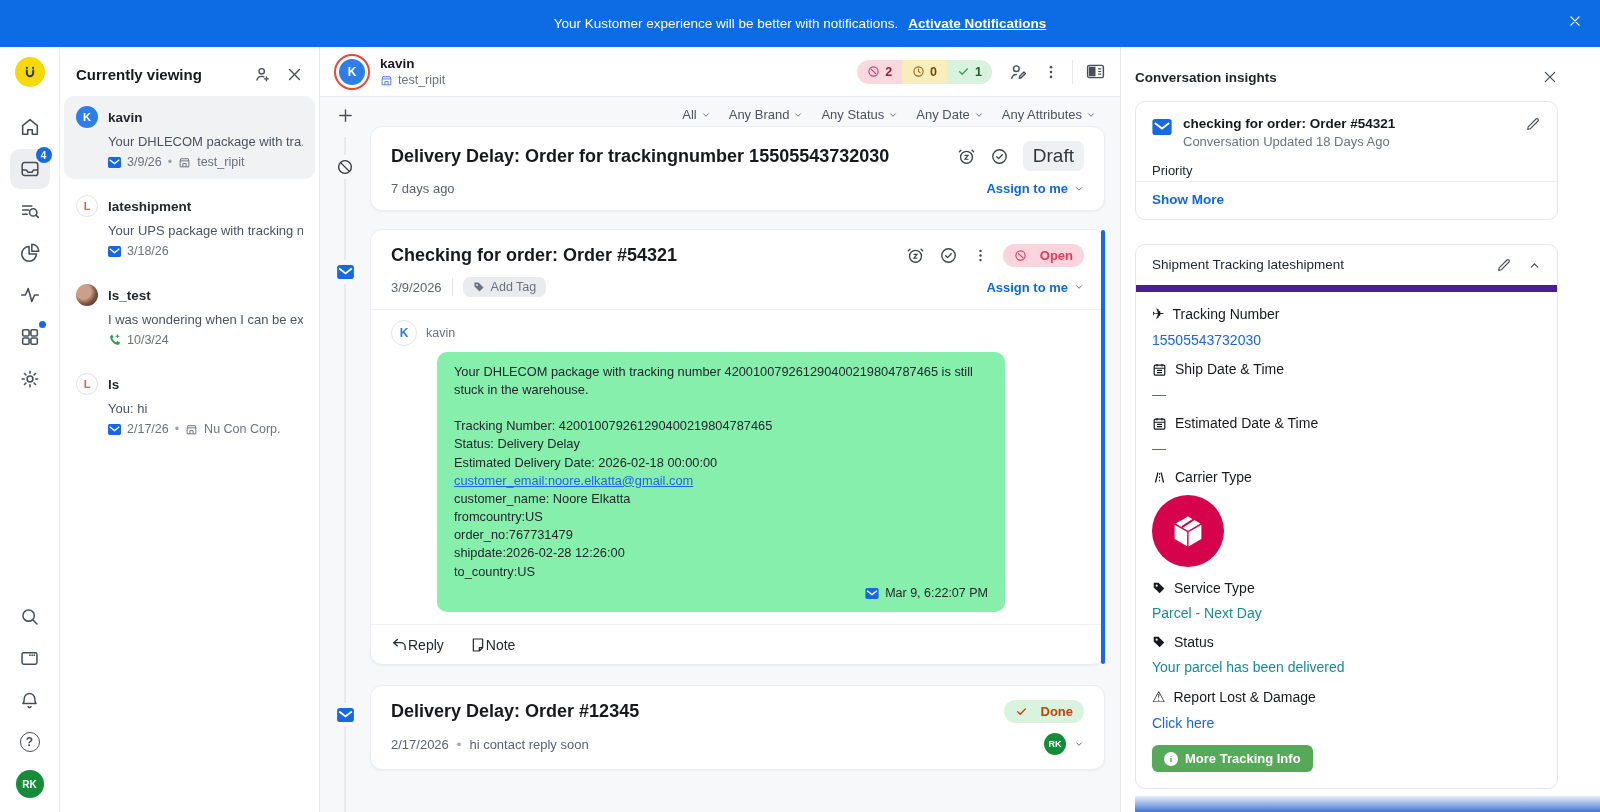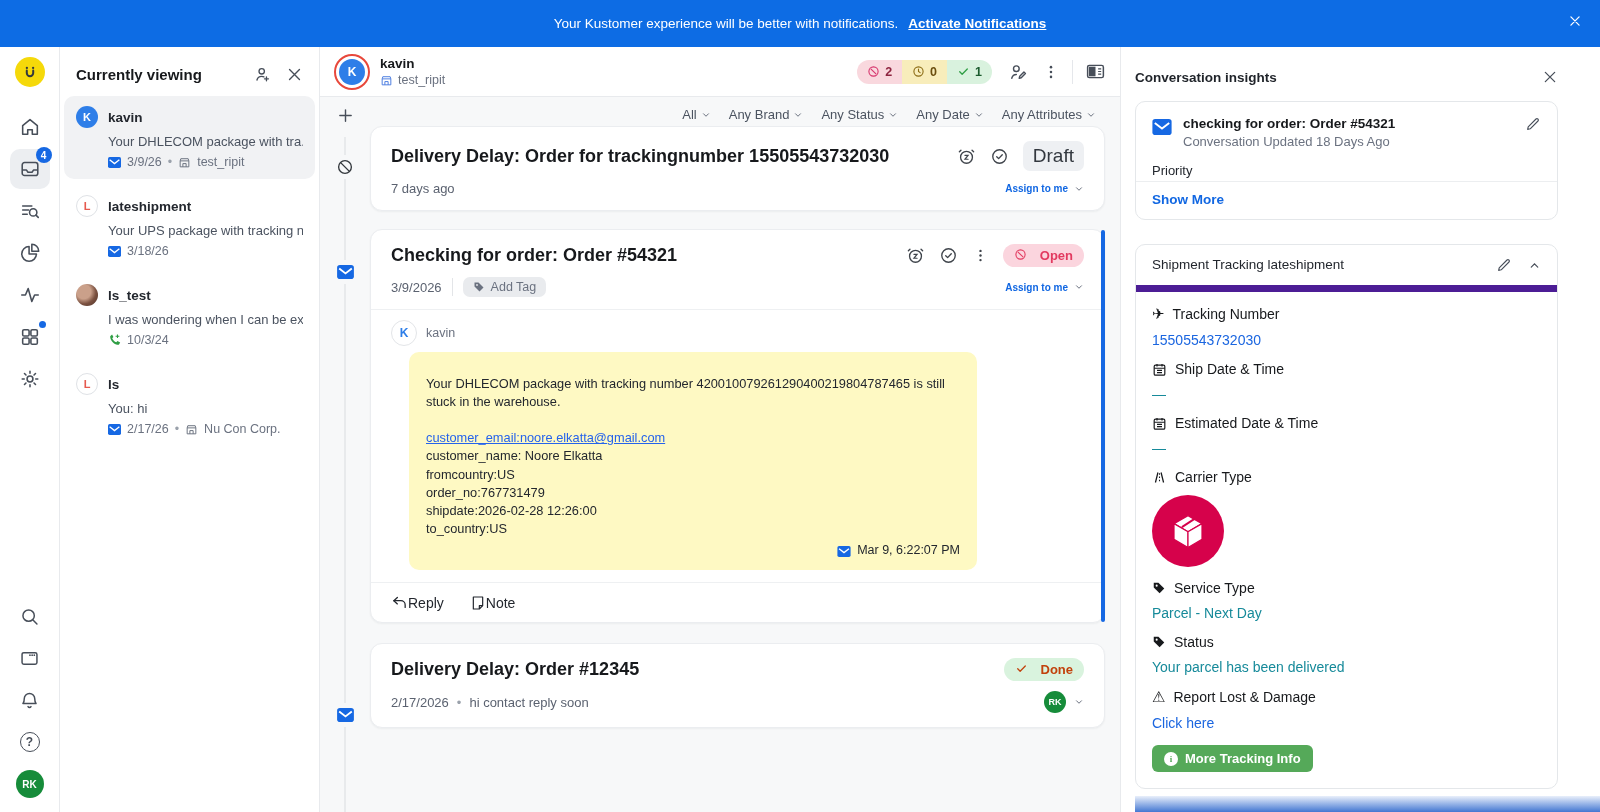--- a/index.html
+++ b/index.html
@@ -67,37 +67,37 @@
   .timeline { position:absolute; left:0; top:0; bottom:0; width:50px; }
   .tline { position:absolute; left:24px; top:40px; bottom:0; width:2px; background:#e8eaec; }
   .tic { position:absolute; left:13px; width:24px; height:24px; display:flex; align-items:center; justify-content:center; background:transparent; }
   .cards { margin:0 15px 0 50px; }
   .card { background:#fff; border:1px solid #ebedf0; border-radius:12px; box-shadow:0 1px 2px rgba(20,30,40,.05); }
   .chead { display:flex; align-items:center; padding:14px 20px 0; }
   .ctitle { font-size:18px; font-weight:700; color:#17191c; flex:1; }
   .cicons { display:flex; align-items:center; gap:14px; color:#3f444b; }
   .crow2 { display:flex; align-items:center; padding:10px 20px 14px; font-size:13px; color:#5b6270; }
   .crow2 .grow { flex:1; }
-  .assign { color:#1167e2; font-weight:600; font-size:10px; display:flex; align-items:center; gap:6px; cursor:pointer; }
+  .assign { color:#1167e2; font-weight:600; font-size:13px; display:flex; align-items:center; gap:6px; cursor:pointer; }
   .assign .chev { color:#6b7280; }
   .draftlbl { background:#eef0f3; color:#33383f; font-size:19px; padding:4px 10px; border-radius:7px; }
-  .pill { display:flex; align-items:flex-start; gap:13px; font-size:13px; font-weight:600; padding:4px 11px; border-radius:999px; cursor:pointer; }
+  .pill { display:flex; align-items:center; gap:13px; font-size:13px; font-weight:600; padding:4px 11px; border-radius:999px; cursor:pointer; }
   .pill-open { background:#fbd5de; color:#e23a60; }
   .pill-done { background:#d9f3de; color:#c2410c; }
   .sep18 { width:1px; height:18px; background:#e3e5e8; margin:0 10px; }
   .chip { display:flex; align-items:center; gap:6px; background:#e9ebee; color:#6b7280; font-size:12.5px; padding:3px 10px; border-radius:7px; cursor:pointer; }
 
   .card-open { margin-top:18px; position:relative; }
   .active-bar { position:absolute; right:-1px; top:0; bottom:0; width:4px; border-radius:3px; background:#1668e3; }
   .cdivider { border-top:1px solid #eef0f2; }
   .msgarea { padding:10px 20px 12px; }
   .sender { display:flex; align-items:center; gap:9px; }
   .av-msg { width:26px; height:26px; border-radius:50%; background:#fff; border:1px solid #e3e5e8; color:#2e7ee8; font-size:12px; font-weight:700; display:flex; align-items:center; justify-content:center; }
   .sender-name { font-size:12.5px; color:#6b7280; }
-  .bubble { margin:6px 0 0 18px; max-width:568px; background:#fef9c3; border-radius:10px; padding:23px 17px 10px; font-size:12.8px; line-height:1.42; color:#23272e; }
+  .bubble { margin:6px 0 0 46px; max-width:568px; background:#86efac; border-radius:10px; padding:11px 17px 10px; font-size:12.8px; line-height:1.42; color:#23272e; }
   .bubble .blk { white-space:pre-line; }
   .bubble .gap { height:18px; }
   .maillink { color:#2563eb; text-decoration:underline; cursor:pointer; }
   .ts { display:flex; justify-content:flex-end; align-items:center; gap:6px; font-size:12.5px; color:#23272e; margin-top:4px; }
   .cfoot { display:flex; align-items:center; gap:26px; padding:11px 20px; border-top:1px solid #eef0f2; font-size:14px; color:#23272e; }
   .factn { display:flex; align-items:center; cursor:pointer; }
   .card-done { margin-top:20px; }
   .av-rk22 { width:22px; height:22px; border-radius:50%; background:#168c3a; color:#fff; font-size:9px; font-weight:700; display:flex; align-items:center; justify-content:center; }
 
   
@@ -522,20 +522,23 @@
           </div>
           <div class="cdivider"></div>
           <div class="msgarea">
             <div class="sender">
               <span class="av-msg">K</span>
               <span class="sender-name">kavin</span>
             </div>
             <div class="bubble">
               <div class="blk">Your DHLECOM package with tracking number 420010079261290400219804787465 is still stuck in the warehouse.</div>
               <div class="gap"></div>
+              <div class="blk">Tracking Number: 420010079261290400219804787465
+Status: Delivery Delay
+Estimated Delivery Date: 2026-02-18 00:00:00</div>
               <div class="maillink">customer_email:noore.elkatta@gmail.com</div>
               <div class="blk">customer_name: Noore Elkatta
 fromcountry:US
 order_no:767731479
 shipdate:2026-02-28 12:26:00
 to_country:US</div>
               <div class="ts">
                 <svg width="14" height="11" viewBox="0 0 24 20">
                     <rect width="24" height="20" rx="3" fill="#1668e3"></rect>
                     <path d="M3 5l9 7 9-7" stroke="#fff" stroke-width="2.4" fill="none"></path>

